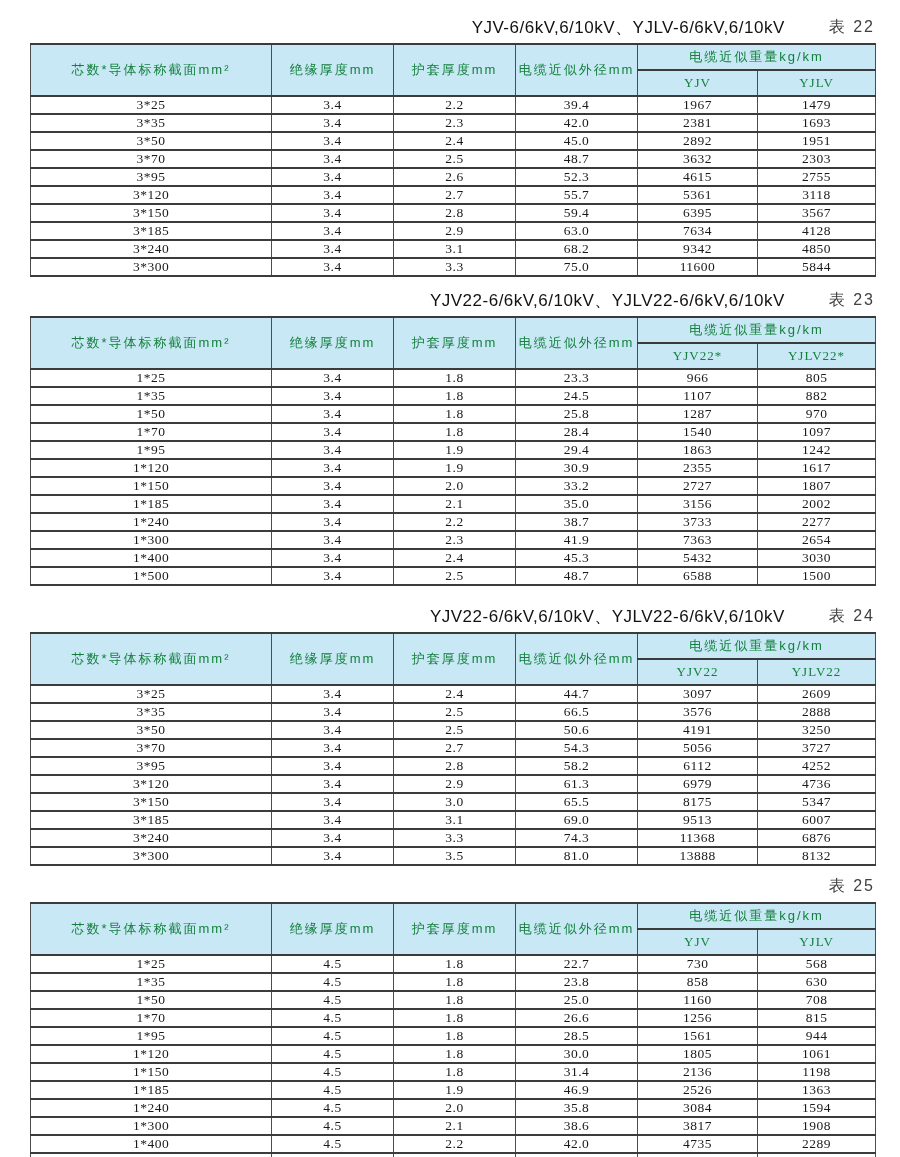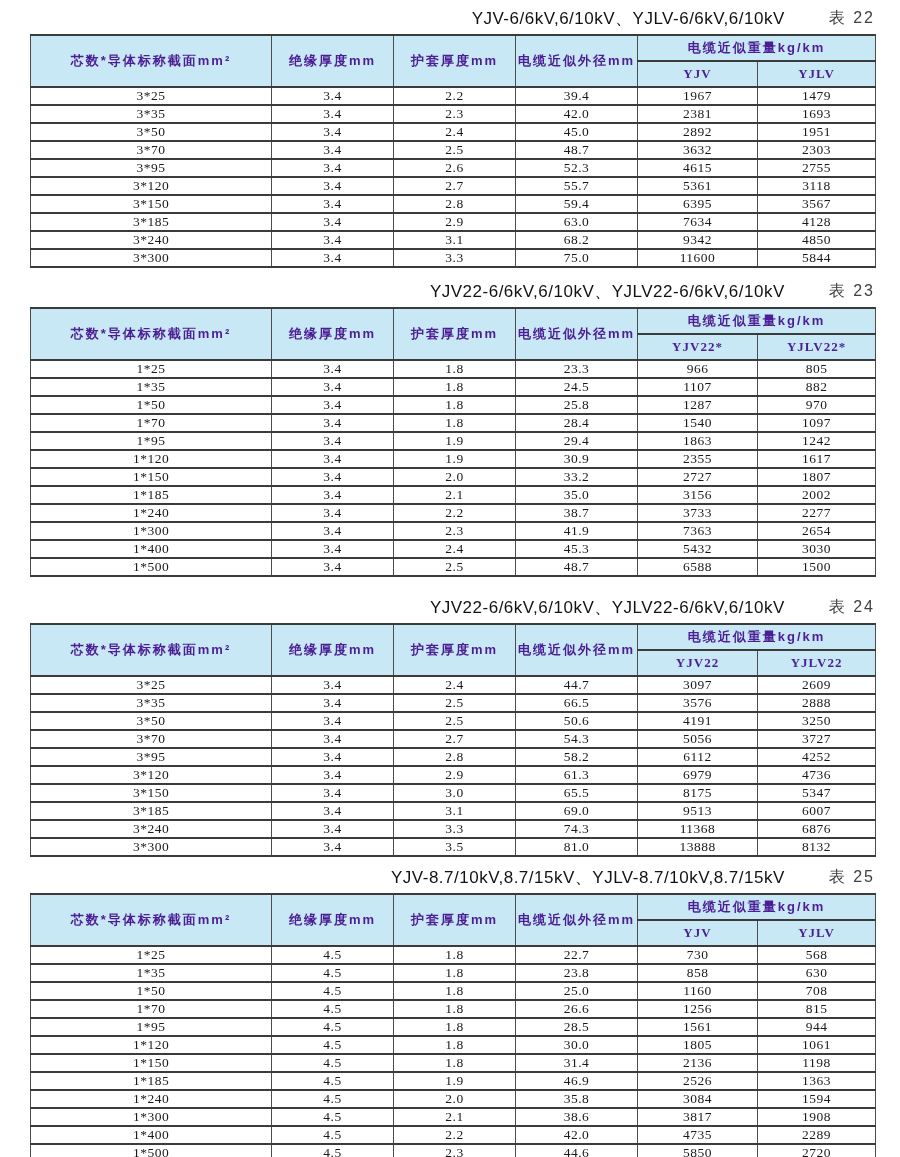--- a/index.html
+++ b/index.html
@@ -2,21 +2,21 @@
 <html><head>
 <meta charset="utf-8">
 <style>
   html,body{margin:0;padding:0;}
   body{width:900px;height:1157px;background:#ffffff;}
   .page{
     width:900px;height:1157px;background:#ffffff;overflow:hidden;
     font-family:"Liberation Sans",sans-serif;color:#1c1c1c;
   }
   .table-block{margin:0;}
-  .table-block.b1{padding-top:6px;}
+  .table-block.b1{padding-top:6px;margin-top:9px;}
   .table-block.b2{padding-top:11px;}
   .table-block.b3{padding-top:18px;}
   .table-block.b4{padding-top:8px;}
   .title-row{
     width:845px;margin:0 0 4px 30px;height:24px;
     display:flex;align-items:center;justify-content:flex-end;
   }
   .tbl-title{
     font-size:17px;letter-spacing:.5px;color:#121212;
     margin-right:44px;white-space:nowrap;
@@ -25,22 +25,22 @@
   table.spec-table{
     border-collapse:collapse;table-layout:fixed;
     width:845px;margin-left:30px;
   }
   .spec-table th,.spec-table td{
     border-left:1px solid #4c4c4c;border-right:1px solid #4c4c4c;
     border-top:2px solid #3b3b3b;border-bottom:2px solid #3b3b3b;
     text-align:center;vertical-align:middle;padding:0;overflow:hidden;white-space:nowrap;
   }
   .spec-table th{
-    background:#c7e8f4;font-weight:700;font-size:13px;
-    letter-spacing:2px;color:#4c1d95;
+    background:#c7e8f4;font-weight:400;font-size:13px;
+    letter-spacing:2px;color:#15803d;
   }
   .spec-table thead tr.top-row th{height:24px;}
   .spec-table thead tr.sub-row th{
     height:24px;font-family:"Liberation Serif",serif;
     letter-spacing:1px;font-size:13px;
   }
   .spec-table td{
     height:16px;font-family:"Liberation Serif",serif;
     font-size:13.5px;color:#1a1a1a;background:#ffffff;letter-spacing:.5px;
   }
@@ -397,21 +397,20 @@
               <td>81.0</td>
               <td>13888</td>
               <td>8132</td>
             </tr>
           </tbody>
     </table>
   </section>
 
   <section class="table-block b4">
     <div class="title-row">
-      <span class="tbl-title">YJV-8.7/10kV,8.7/15kV、YJLV-8.7/10kV,8.7/15kV</span>
       <span class="tbl-tag">表 25</span>
     </div>
     <table class="spec-table">
       <colgroup>
         <col style="width:241px">
             <col style="width:122px">
             <col style="width:122px">
         <col style="width:122px">
             <col style="width:120px">
             <col style="width:118px">

